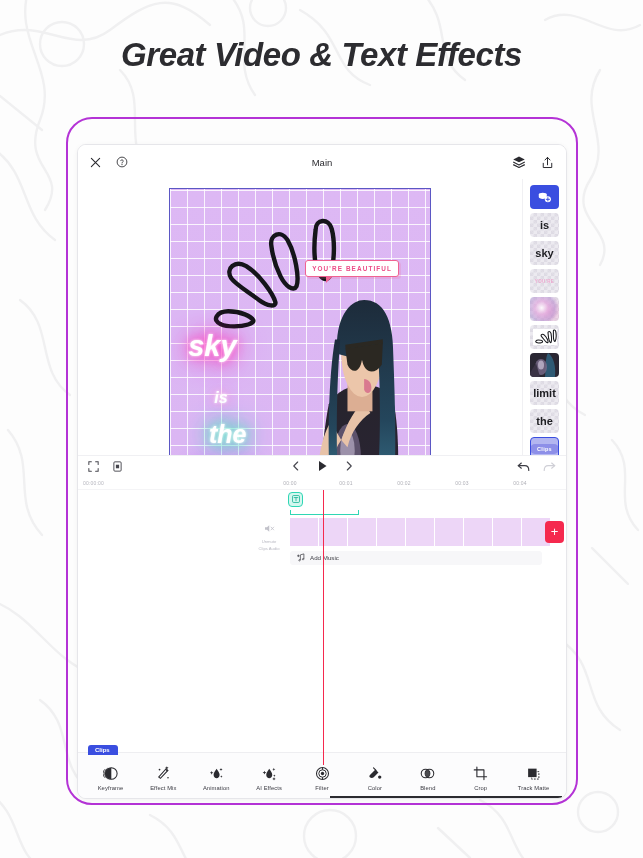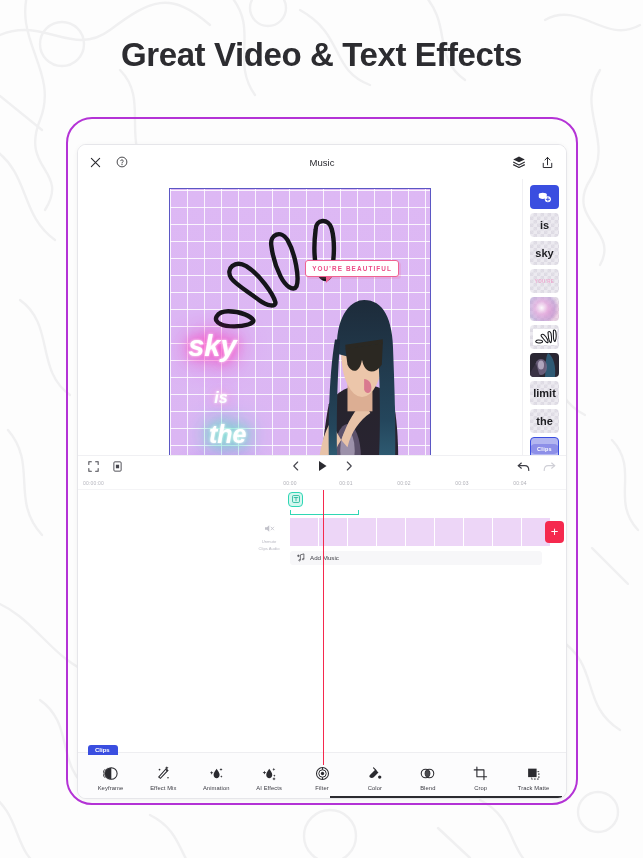--- a/index.html
+++ b/index.html
@@ -12,21 +12,21 @@
   #root { position: relative; width: 643px; height: 858px; background: #fdfdfd; }
 
   
   .bg-deco { position: absolute; inset: 0; z-index: 0; pointer-events: none; }
 
   
   .headline {
     position: absolute; top: 36px; left: 0; width: 100%;
     text-align: center;
     font-size: 33px; font-weight: bold; letter-spacing: -0.4px;
-    color: #2c2c30; z-index: 2;
+    color: #2c2c30; z-index: 2; font-style: italic;
   }
 
   
   .device {
     position: absolute; left: 66px; top: 117px;
     width: 512px; height: 688px;
     border: 2px solid #b433d6; border-radius: 26px;
     background: transparent; z-index: 2;
   }
   .screen {
@@ -286,21 +286,21 @@
             </svg>
         </span>
         <span class="ic">
           <svg width="12" height="12" viewBox="0 0 14 14">
             <circle cx="7" cy="7" r="5.7" stroke="#2b2b30" stroke-width="1" fill="none"></circle>
             <path d="M5.4 5.4 C5.4 4.2 8.5 4.2 8.5 5.9 C8.5 7.1 7 7.0 7 8.2" stroke="#2b2b30" stroke-width="1" fill="none" stroke-linecap="round"></path>
             <circle cx="7" cy="10" r=".65" fill="#2b2b30"></circle>
           </svg>
         </span>
       </div>
-      <div class="tb-title">Music</div>
+      <div class="tb-title">Main</div>
       <div class="tb-right">
         <span class="ic">
           <svg width="14" height="14" viewBox="0 0 16 16">
             <path d="M8 1.6 L14.6 5 L8 8.4 L1.4 5 Z" fill="#2b2b30"></path>
             <path d="M1.4 8 L8 11.3 L14.6 8" stroke="#2b2b30" stroke-width="1.3" fill="none" stroke-linejoin="round"></path>
             <path d="M1.4 11 L8 14.3 L14.6 11" stroke="#2b2b30" stroke-width="1.3" fill="none" stroke-linejoin="round"></path>
           </svg>
         </span>
         <span class="ic">
           <svg width="13" height="13" viewBox="0 0 15 15">

